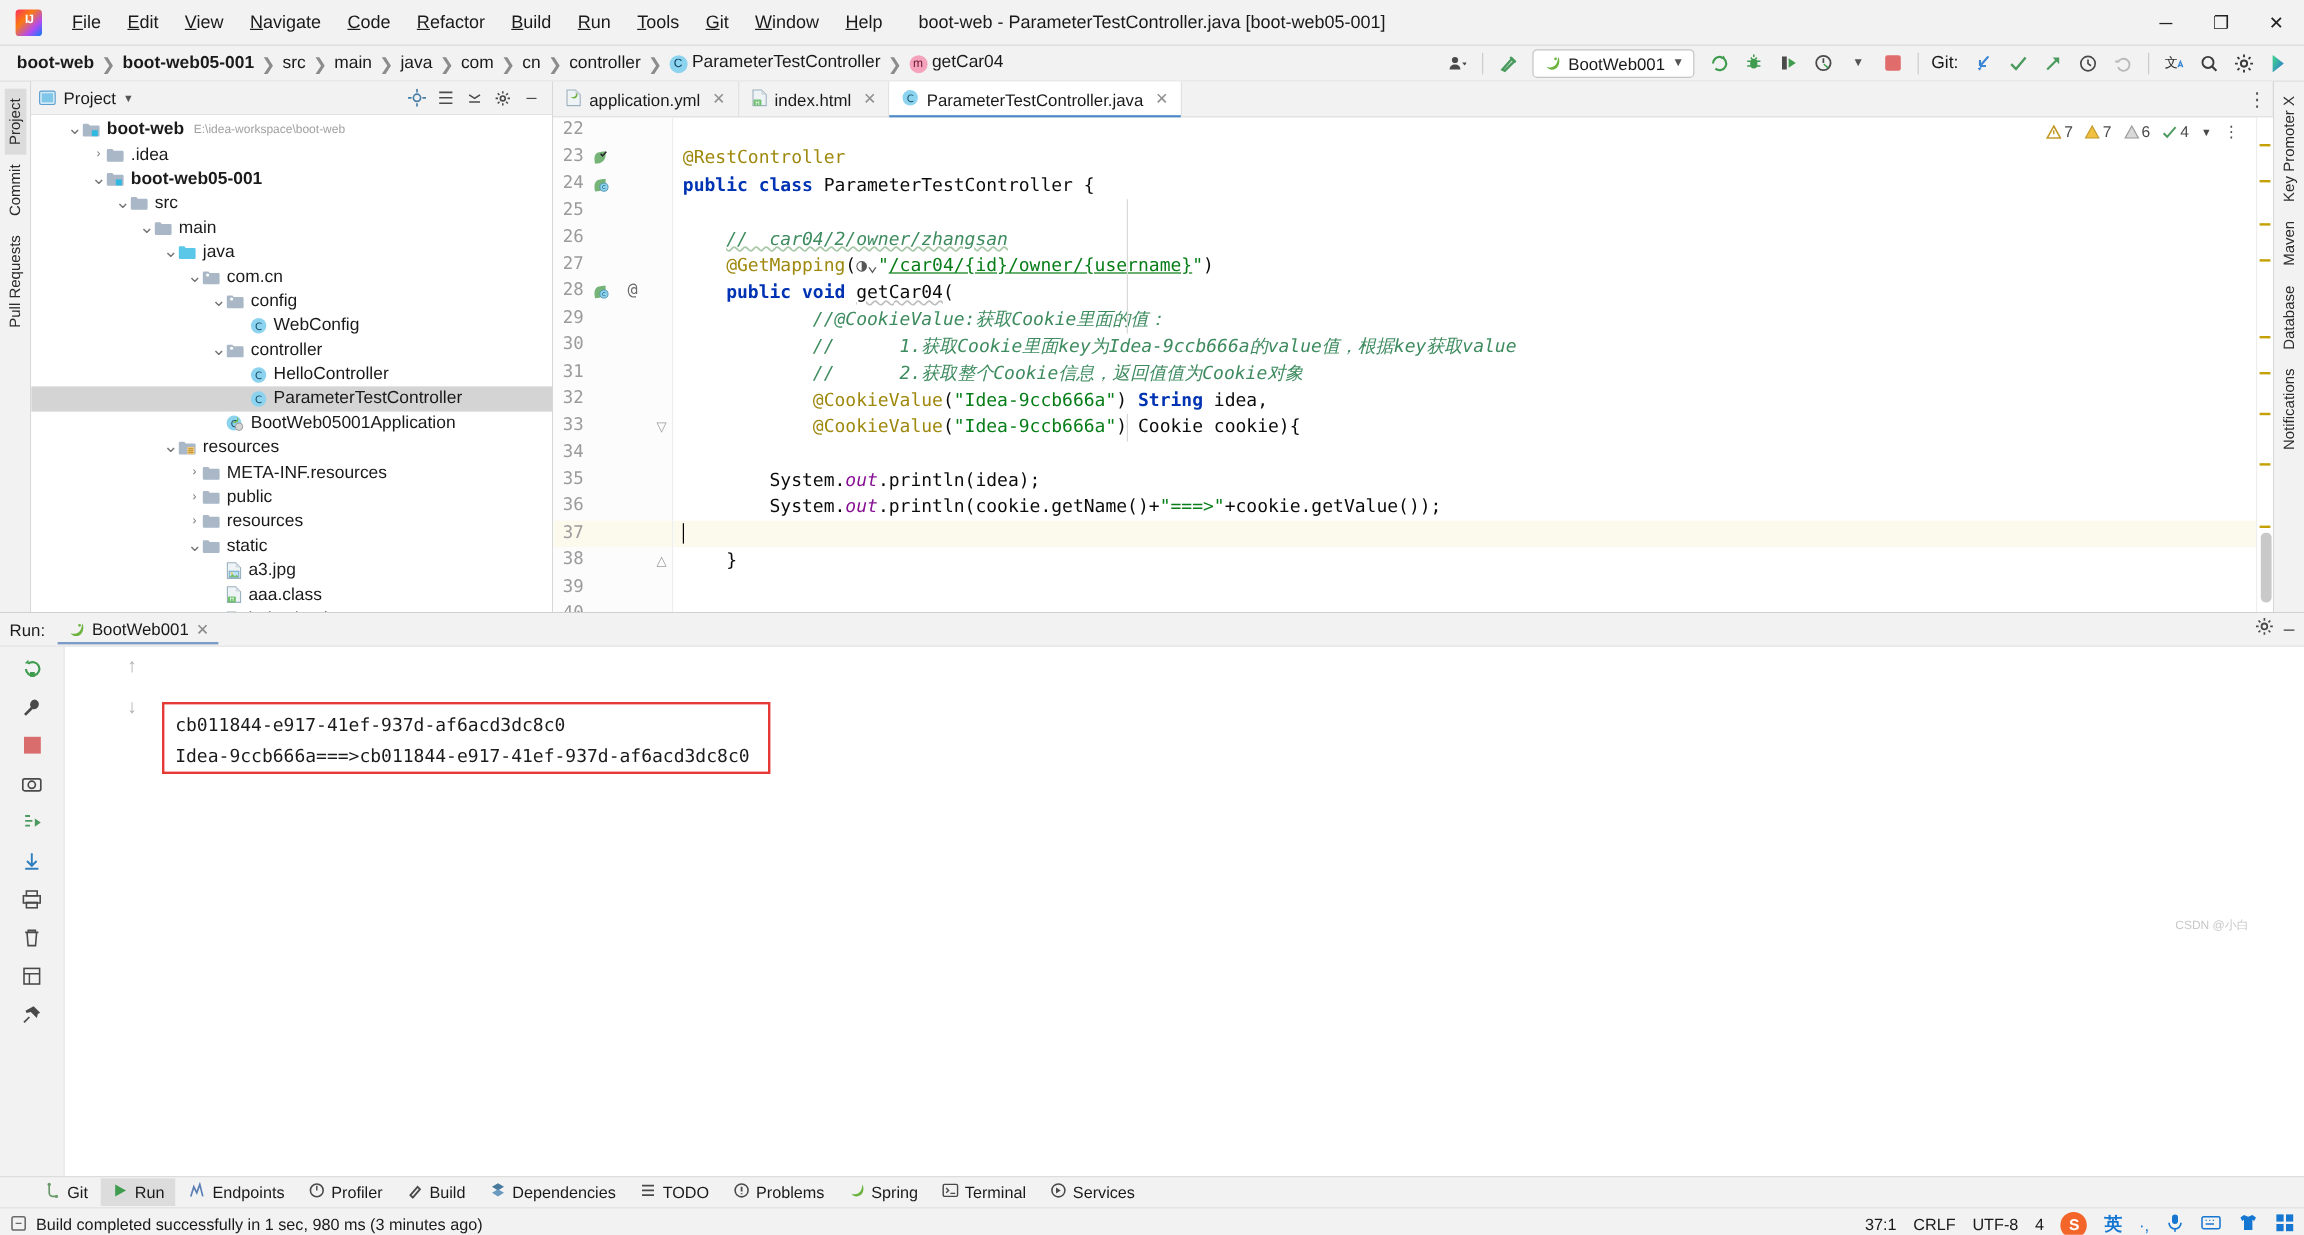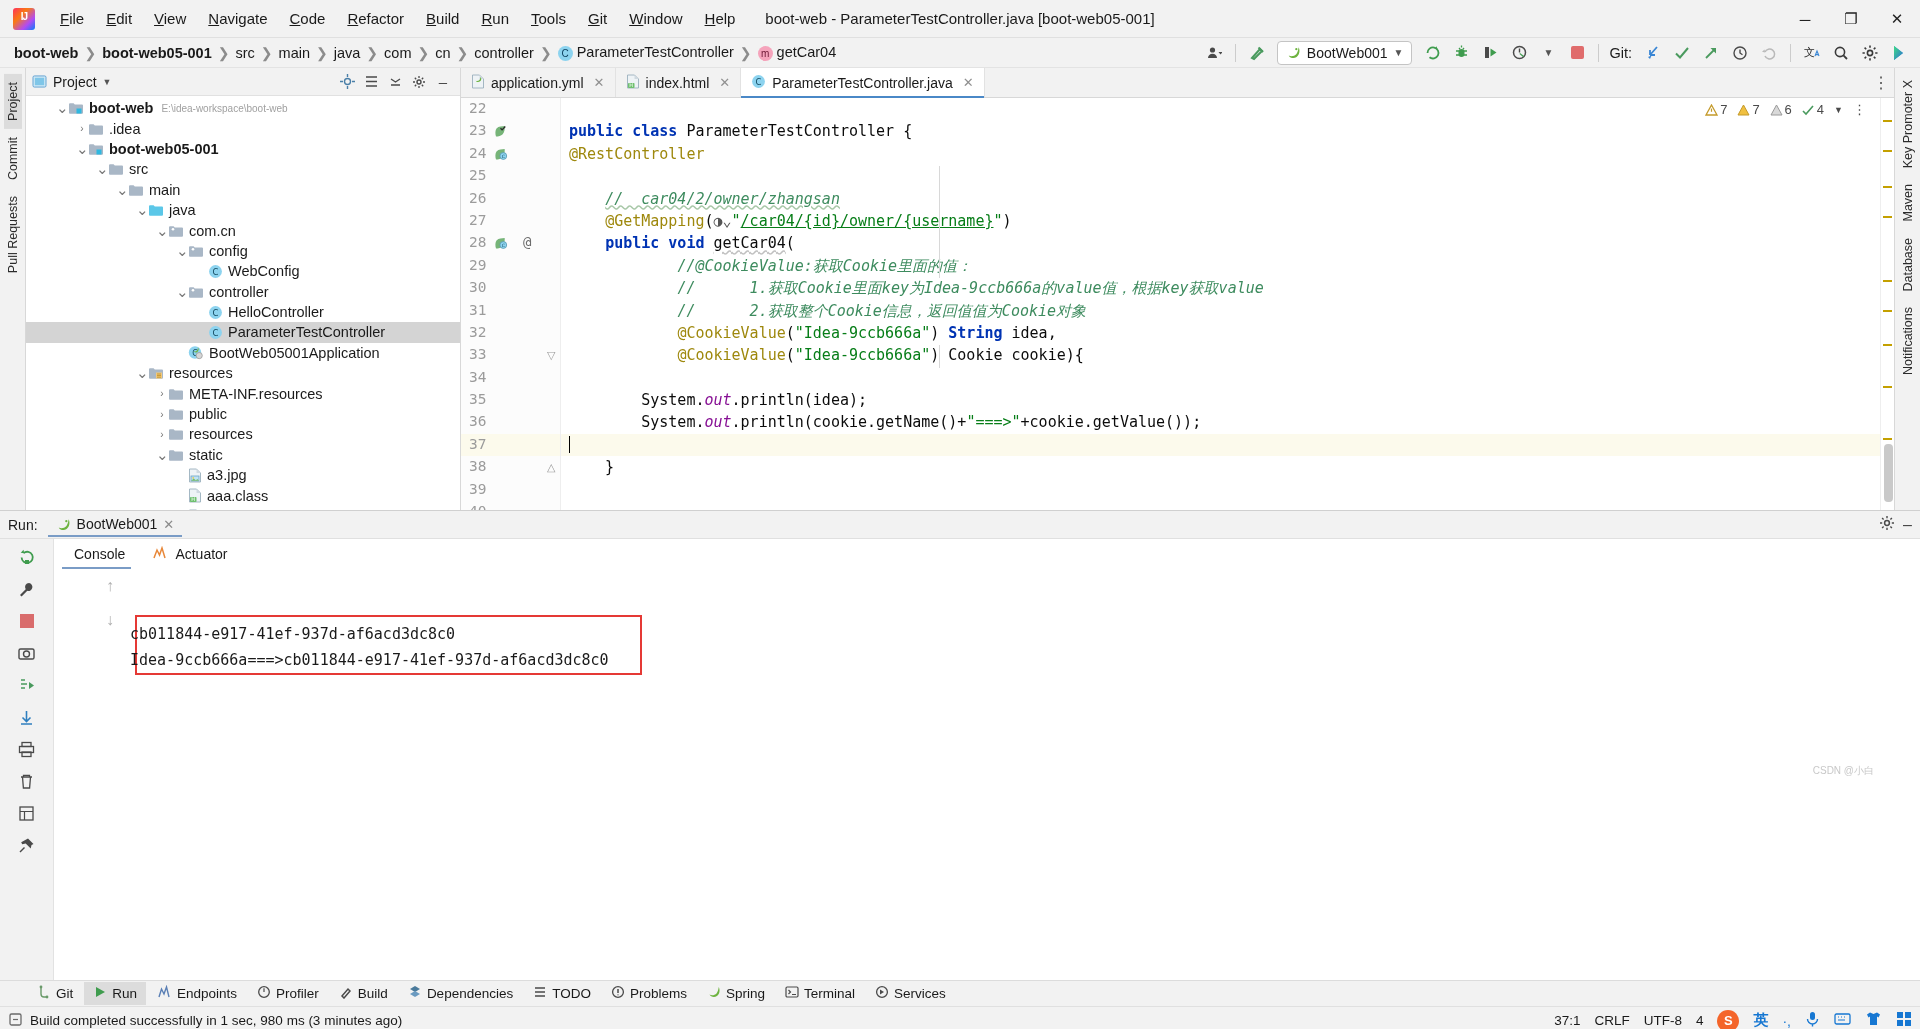--- a/index.html
+++ b/index.html
@@ -186,21 +186,21 @@
     position: relative;
   }
   .ctab.active::after { content:""; position:absolute; left:8px; right:8px; bottom:0; height:2px; background:#7a9cc6; }
   .console-body { flex: 1; position: relative; background: #fff; padding-left: 10px; }
   .nav-arrows { position: absolute; left: 52px; top: 8px; display: flex; flex-direction: column; gap: 16px; color: #b0b0b0; }
   .redbox {
     position: absolute; left: 81px; top: 46px; width: 507px; height: 60px;
     border: 2px solid #e53935;
   }
   .cout {
-    position: absolute; left: 76px; top: 52px; font-family: "DejaVu Sans Mono", monospace;
+    position: absolute; left: 92px; top: 52px; font-family: "DejaVu Sans Mono", monospace;
     font-size: 15px; color: #1a1a1a; line-height: 26px;
   }
 
   
   .bottom-tools {
     height: 26px; background: #f2f2f2; display: flex; align-items: center;
     border-top: 1px solid #dcdcdc; padding-left: 28px; gap: 2px;
   }
   .bt {
     display: flex; align-items: center; gap: 5px; padding: 3px 9px; font-size: 13.5px; color: #1a1a1a;
@@ -755,22 +755,22 @@
               <span class="gnum">39</span>
             </div>
             <div class="gline">
               <span class="gnum">40</span>
             </div>
           </div>
         <div class="code-area" id="codearea">
           <div class="indentline" style="left:378px;top:68px;height:112px;"></div>
           <div class="indentline" style="left:378px;top:247px;height:23px;"></div>
         <div class="cl">&nbsp;</div>
+            <div class="cl"><span class="ann">@RestController</span></div>
             <div class="cl"><span class="kw">public</span> <span class="kw">class</span> ParameterTestController {</div>
-            <div class="cl"><span class="ann">@RestController</span></div>
             <div class="cl">&nbsp;</div>
             <div class="cl">    <span class="cmtg" style="text-decoration:underline;text-decoration-style:wavy;text-decoration-color:#a8c8a8;">//  car04/2/owner/zhangsan</span></div>
             <div class="cl">    <span class="ann">@GetMapping</span>(<span style="color:#555;">◑⌄</span><span class="str">"</span><span class="lnk">/car04/{id}/owner/{username}</span><span class="str">"</span>)</div>
             <div class="cl">    <span class="kw">public</span> <span class="kw">void</span> <span style="text-decoration:underline;text-decoration-style:wavy;text-decoration-color:#c0c0c0;">getCar04</span>(</div>
             <div class="cl">            <span class="cmtg">//@CookieValue:获取Cookie里面的值：</span></div>
             <div class="cl">            <span class="cmtg">//      1.获取Cookie里面key为Idea-9ccb666a的value值，根据key获取value</span></div>
             <div class="cl">            <span class="cmtg">//      2.获取整个Cookie信息，返回值值为Cookie对象</span></div>
             <div class="cl">            <span class="ann">@CookieValue</span>(<span class="str">"Idea-9ccb666a"</span>) <span class="kw">String</span> idea,</div>
             <div class="cl">            <span class="ann">@CookieValue</span>(<span class="str">"Idea-9ccb666a"</span>) Cookie cookie){</div>
             <div class="cl">&nbsp;</div>
@@ -907,32 +907,20 @@
             </svg>
         </div>
         <div class="rs-ico">
           <svg width="17" height="17" viewBox="0 0 17 17">
               <path d="M10 1.5l5.5 5.5-2 1-.8 3.4-5-5-3.5.8-1-2z" fill="#4a4a4a"></path>
               <path d="M6.5 10.5L2 15" stroke="#4a4a4a" stroke-width="1.4"></path>
             </svg>
         </div>
       </div>
       <div class="console-col">
-        <div class="console-tabs" id="ctabs">
-            <div class="ctab active">
-              <span></span>
-              <span>Console</span>
-            </div>
-            <div class="ctab">
-              <span><svg width="16" height="14" viewBox="0 0 16 14">
-                  <path d="M1 12l3-8 2.5 5L9 2l3 10" stroke="#e8883a" stroke-width="1.5" fill="none"></path>
-                </svg></span>
-              <span>Actuator</span>
-            </div>
-          </div>
         <div class="console-body">
           <div class="nav-arrows">
             <span>↑</span>
             <span>↓</span>
           </div>
           <div class="redbox" style="border-color: rgb(229, 57, 53);"></div>
           <div class="cout" id="cout">
               <div>cb011844-e917-41ef-937d-af6acd3dc8c0</div>
               <div>Idea-9ccb666a===&gt;cb011844-e917-41ef-937d-af6acd3dc8c0</div>
             </div>

